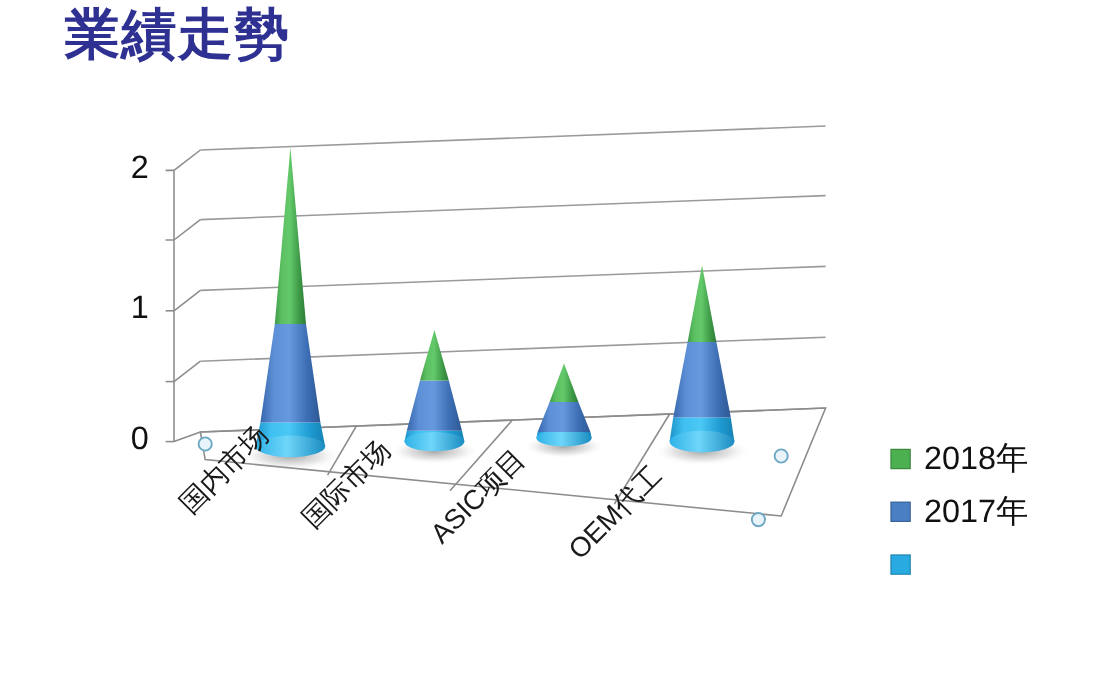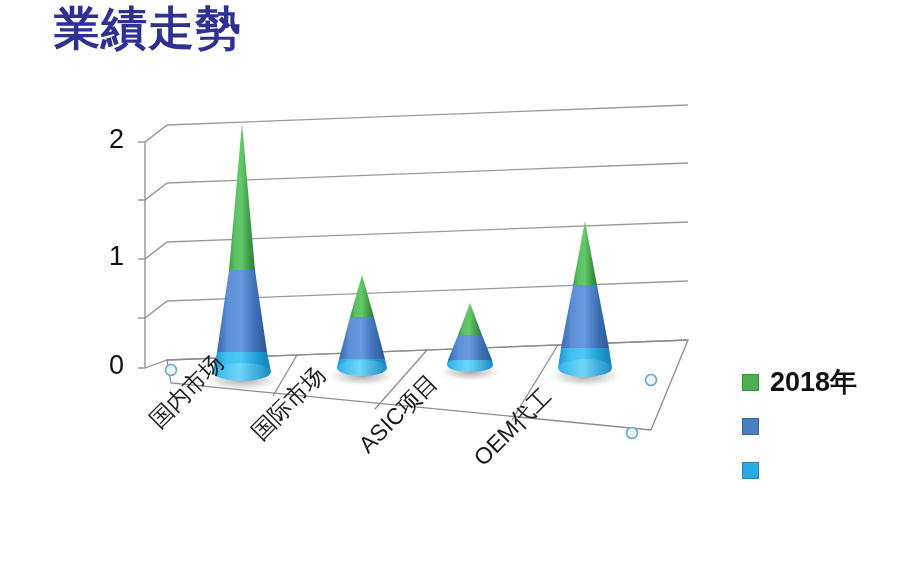--- a/index.html
+++ b/index.html
@@ -84,21 +84,20 @@
     margin-right: 11px;
     border: 1px solid rgba(0,0,0,0.22);
     box-sizing: border-box;
     flex: 0 0 auto;
   }
   .legend-text {
     font-size: 27px;
     color: #111111;
     line-height: 1;
     white-space: nowrap;
-    font-weight: bold;
   }
 </style>
 </head>
 <body>
 
 <div id="slide-title">業績走勢</div>
 
 <div id="chart-area">
 
   <svg id="plot-svg" width="912" height="486">
@@ -252,19 +251,20 @@
   <div class="cat-label" style="left:352px; top:343px;">ASIC项目</div>
   <div class="cat-label" style="left:467px; top:356px;">OEM代工</div>
 
   <div id="legend">
     <div class="legend-row">
       <span class="legend-swatch" style="background:#4CAF50;"></span>
       <span class="legend-text">2018年</span>
     </div>
     <div class="legend-row">
       <span class="legend-swatch" style="background:#4A7FC4;"></span>
+      <span class="legend-text">2017年</span>
     </div>
     <div class="legend-row">
       <span class="legend-swatch" style="background:#29ABE2;"></span>
     </div>
   </div>
 
 </div>
 
 </body></html>

